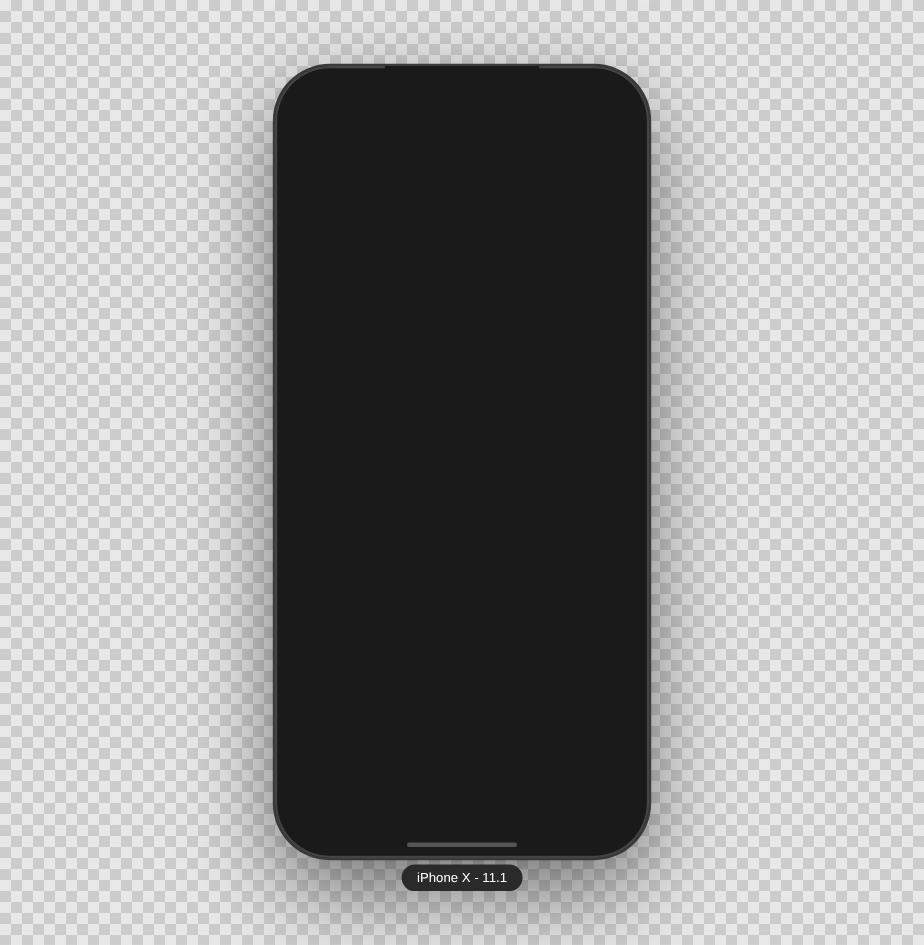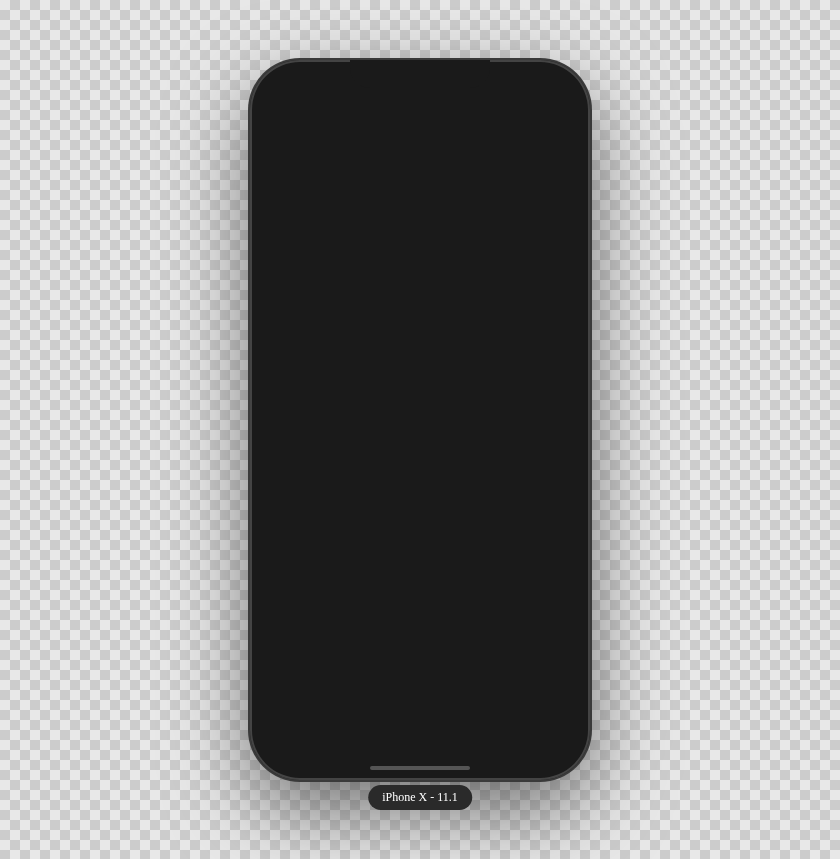--- a/index.html
+++ b/index.html
@@ -22,21 +22,20 @@
       position: relative;
     }
 
     .phone-wrapper {
       position: relative;
       width: 340px;
       height: 740px;
       display: flex;
       flex-direction: column;
       align-items: center;
-      font-family: Liberation Serif, serif;
     }
 
     .phone-frame {
       position: absolute;
       top: 0;
       left: 0;
       width: 340px;
       height: 720px;
       background: #1a1a1a;
       border-radius: 50px;

